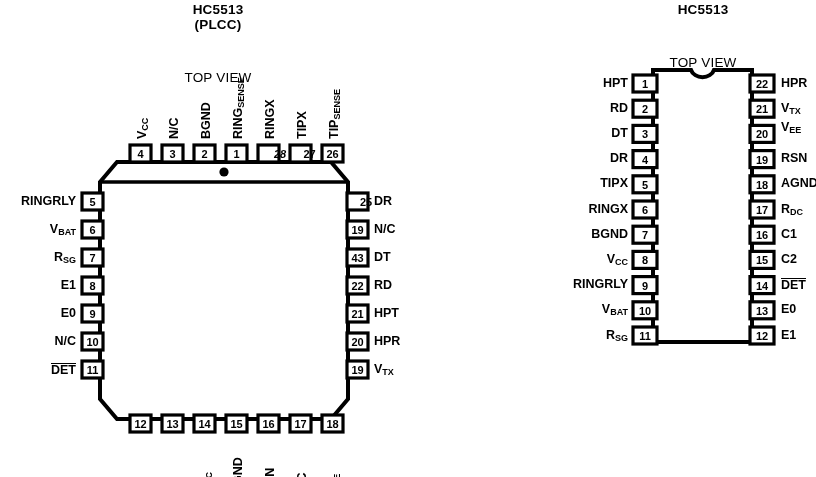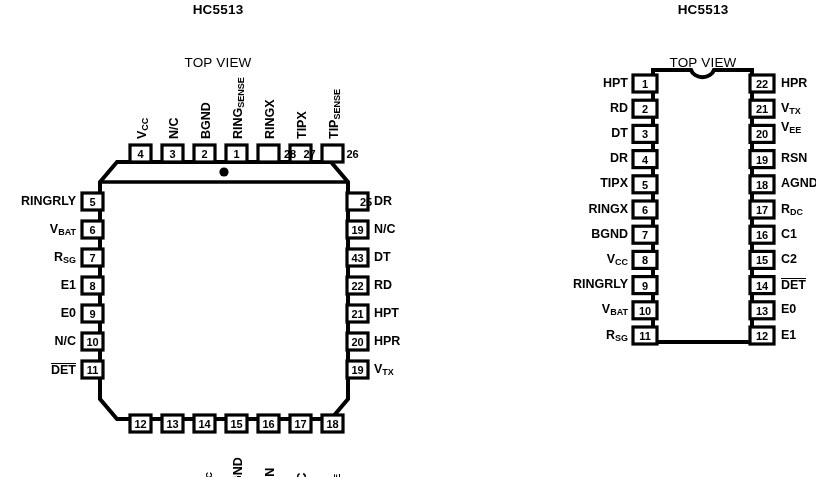--- a/index.html
+++ b/index.html
@@ -32,20 +32,21 @@
   sub{font-size:.72em;vertical-align:-0.18em;font-weight:bold;}
   .ovl{border-top:1.6px solid #000;padding-top:0px;display:inline-block;line-height:1.05;}
 </style>
 </head>
 <body>
 
 <div id="stage">
 
   <div class="ttl" style="left:128px;top:2px;width:180px;">
     <div>HC5513</div>
+    <div>(PLCC)</div>
     <div class="sub">TOP VIEW</div>
   </div>
 
   <div class="ttl" style="left:613px;top:2px;width:180px;">
     <div>HC5513</div>
     <div class="sub">TOP VIEW</div>
   </div>
 
   <svg width="816" height="477">
 
@@ -113,25 +114,25 @@
 
   <div id="labels">
       <div class="pinnum" style="left: 130px; top: 149px; width: 21px;">4</div>
       <div class="vrot" style="left: 136px; top: 139px;">V<sub>CC</sub></div>
       <div class="pinnum" style="left: 162px; top: 149px; width: 21px;">3</div>
       <div class="vrot" style="left: 168px; top: 139px;">N/C</div>
       <div class="pinnum" style="left: 194px; top: 149px; width: 21px;">2</div>
       <div class="vrot" style="left: 200px; top: 139px;">BGND</div>
       <div class="pinnum" style="left: 226px; top: 149px; width: 21px;">1</div>
       <div class="vrot" style="left: 232px; top: 139px;">RING<sub>SENSE</sub></div>
-      <div class="pinnum" style="left: 268px; top: 149px; width: 44px;">28</div>
+      <div class="pinnum" style="left: 258px; top: 149px; width: 44px; font-style: italic;">28</div>
       <div class="vrot" style="left: 264px; top: 139px;">RINGX</div>
       <div class="pinnum" style="left: 290px; top: 149px; width: 39px;">27</div>
       <div class="vrot" style="left: 296px; top: 139px;">TIPX</div>
-      <div class="pinnum" style="left: 322px; top: 149px; width: 21px; padding-left: 20px;">26</div>
+      <div class="pinnum" style="left: 322px; top: 149px; width: 21px;">26</div>
       <div class="vrot" style="left: 328px; top: 139px;">TIP<sub>SENSE</sub></div>
       <div class="pinnum" style="left: 82px; top: 197px; width: 21px;">5</div>
       <div class="lbl" style="top: 194.5px; right: 740px;">RINGRLY</div>
       <div class="pinnum" style="left: 82px; top: 225px; width: 21px;">6</div>
       <div class="lbl" style="top: 222.5px; right: 740px;">V<sub>BAT</sub></div>
       <div class="pinnum" style="left: 82px; top: 253px; width: 21px;">7</div>
       <div class="lbl" style="top: 250.5px; right: 740px;">R<sub>SG</sub></div>
       <div class="pinnum" style="left: 82px; top: 281px; width: 21px;">8</div>
       <div class="lbl" style="top: 278.5px; right: 740px;">E1</div>
       <div class="pinnum" style="left: 82px; top: 309px; width: 21px;">9</div>

